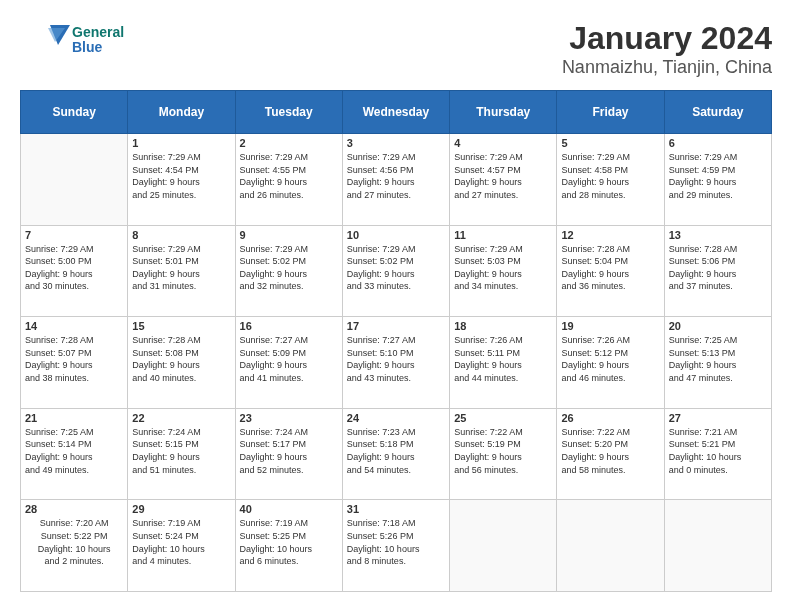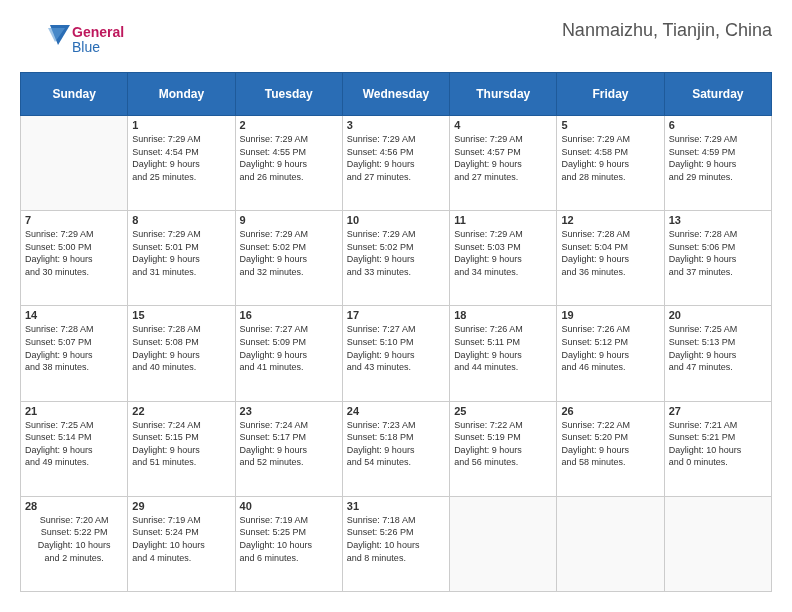--- a/index.html
+++ b/index.html
@@ -78,39 +78,40 @@
     }
     .logo-svg {
       width: 50px;
       height: 40px;
     }
     .logo-label {
       display: flex;
       flex-direction: column;
       line-height: 1.1;
     }
-    .logo-gen { color: #be185d; font-size: 14px; font-weight: bold; }
-    .logo-bl { color: #2a6db5; font-size: 14px; font-weight: normal; }
+    .logo-gen { color: #0f766e; font-size: 14px; font-weight: bold; }
+    .logo-bl { color: #2a6db5; font-size: 14px; font-weight: bold; }
   </style>
 </head>
 <body>
 
 <div class="page">
   <div class="header">
     <div class="logo-wrapper">
       <svg class="logo-svg" viewBox="0 0 50 40">
         <polygon points="30,5 50,5 38,25" fill="#2a6db5"></polygon>
         <polygon points="28,8 45,8 35,22" fill="#5b9bd5" opacity="0.6"></polygon>
       </svg>
       <div class="logo-label">
         <span class="logo-gen">General</span>
         <span class="logo-bl">Blue</span>
       </div>
     </div>
     <div class="title-block">
+      <div class="title-month">January 2024</div>
       <div class="title-location">Nanmaizhu, Tianjin, China</div>
     </div>
   </div>
   <table class="calendar">
     <thead>
       <tr id="weekday-row">
           <th>Sunday</th>
           <th>Monday</th>
           <th>Tuesday</th>
           <th>Wednesday</th>

